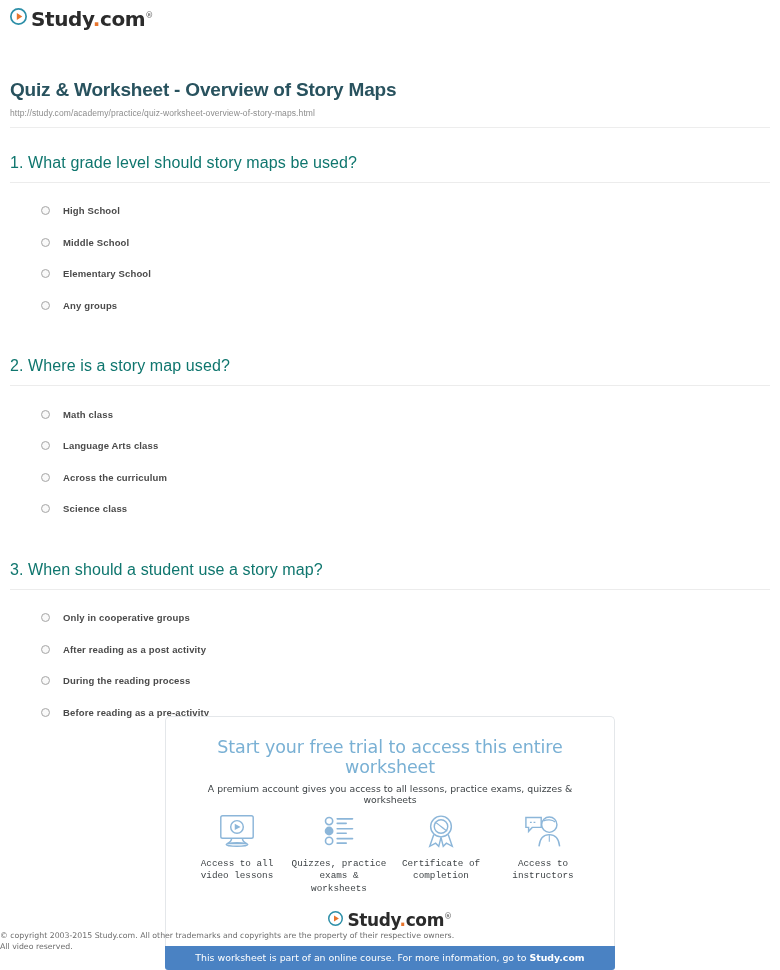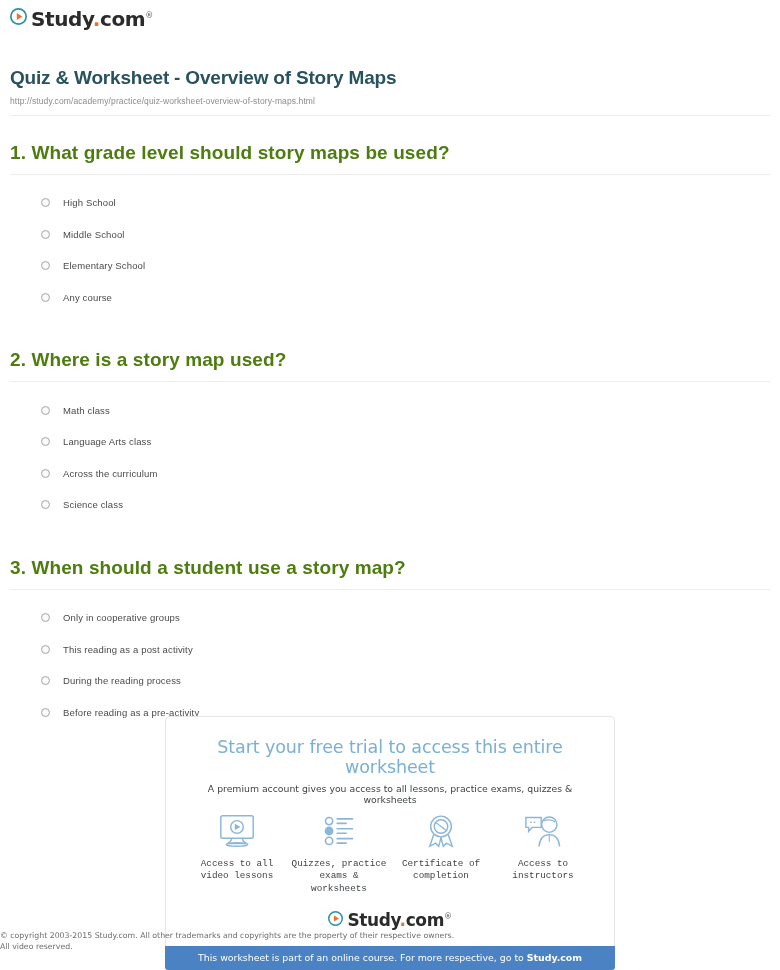--- a/index.html
+++ b/index.html
@@ -44,42 +44,42 @@
   }
 
   .title-block {
     padding: 34px 10px 0 10px;
   }
   .page-title {
     font-size: 19px;
     font-weight: 700;
     color: #28525e;
     letter-spacing: -0.2px;
-    margin: 4px 0 7px 0;
+    margin: 16px 0 7px 0;
     font-family: "Liberation Sans", sans-serif;
   }
   .page-url {
     font-size: 8.5px;
     color: #8c8c8c;
     letter-spacing: 0.1px;
     margin: 0;
   }
   .header-rule {
     margin: 9px 10px 0 10px;
     height: 1px;
     background: #ededed;
   }
 
   
   .questions { padding: 0 10px; margin-top: 26px; }
   .question-block { margin-bottom: 36px; }
   .question-text {
-    font-size: 19px;
-    color: #4d7c0f;
-    font-weight: 700;
+    font-size: 16px;
+    color: #0f766e;
+    font-weight: 400;
     letter-spacing: 0.1px;
     margin: 0 0 10px 0;
   }
   .question-rule {
     height: 1px;
     background: #ececec;
     margin: 0 0 12px 0;
   }
   .options { margin: 0; padding: 0; list-style: none; }
   .option-row {
@@ -93,21 +93,21 @@
     height: 9px;
     border-radius: 50%;
     border: 1.2px solid #a8a8a8;
     background: #fafafa;
     flex: 0 0 auto;
     margin-right: 13px;
     box-shadow: inset 0 0 1px rgba(0,0,0,0.15);
   }
   .option-label {
     font-size: 9.5px;
-    font-weight: 400;
+    font-weight: 700;
     color: #4a4a4a;
     letter-spacing: 0.15px;
   }
 
   
   .promo-wrap {
     position: absolute;
     left: 165px;
     top: 716px;
     width: 450px;
@@ -225,21 +225,21 @@
         <li class="option-row">
           <span class="radio"></span>
           <span class="option-label">Middle School</span>
         </li>
         <li class="option-row">
           <span class="radio"></span>
           <span class="option-label">Elementary School</span>
         </li>
         <li class="option-row">
           <span class="radio"></span>
-          <span class="option-label">Any course</span>
+          <span class="option-label">Any groups</span>
         </li>
       </ul>
     </div>
 
     <div class="question-block">
       <p class="question-text">2. Where is a story map used?</p>
       <div class="question-rule"></div>
       <ul class="options">
         <li class="option-row">
           <span class="radio"></span>
@@ -263,21 +263,21 @@
     <div class="question-block">
       <p class="question-text">3. When should a student use a story map?</p>
       <div class="question-rule"></div>
       <ul class="options">
         <li class="option-row">
           <span class="radio"></span>
           <span class="option-label">Only in cooperative groups</span>
         </li>
         <li class="option-row">
           <span class="radio"></span>
-          <span class="option-label">This reading as a post activity</span>
+          <span class="option-label">After reading as a post activity</span>
         </li>
         <li class="option-row">
           <span class="radio"></span>
           <span class="option-label">During the reading process</span>
         </li>
         <li class="option-row">
           <span class="radio"></span>
           <span class="option-label">Before reading as a pre-activity</span>
         </li>
       </ul>
@@ -355,21 +355,21 @@
         <span class="logo-mark">
           <svg width="15" height="15" viewBox="0 0 20 20">
             <circle cx="10" cy="10" r="9" fill="none" stroke="#2d8fa8" stroke-width="2"></circle>
             <path d="M8 6 L14.5 10 L8 14 Z" fill="#e8742c"></path>
           </svg>
         </span>
         <span class="logo-text"><span>Study</span><span class="dot">.</span><span>com</span><span class="logo-tm">®</span></span>
       </div>
     </div>
 
-    <div class="promo-bar"><span>This worksheet is part of an online course. For more respective, go to </span><b>Study.com</b></div>
+    <div class="promo-bar"><span>This worksheet is part of an online course. For more information, go to </span><b>Study.com</b></div>
   </div>
 
   <div class="copyright">
     <div>© copyright 2003-2015 Study.com. All other trademarks and copyrights are the property of their respective owners.</div>
     <div>All video reserved.</div>
   </div>
 
 </div>
 
 </body></html>

